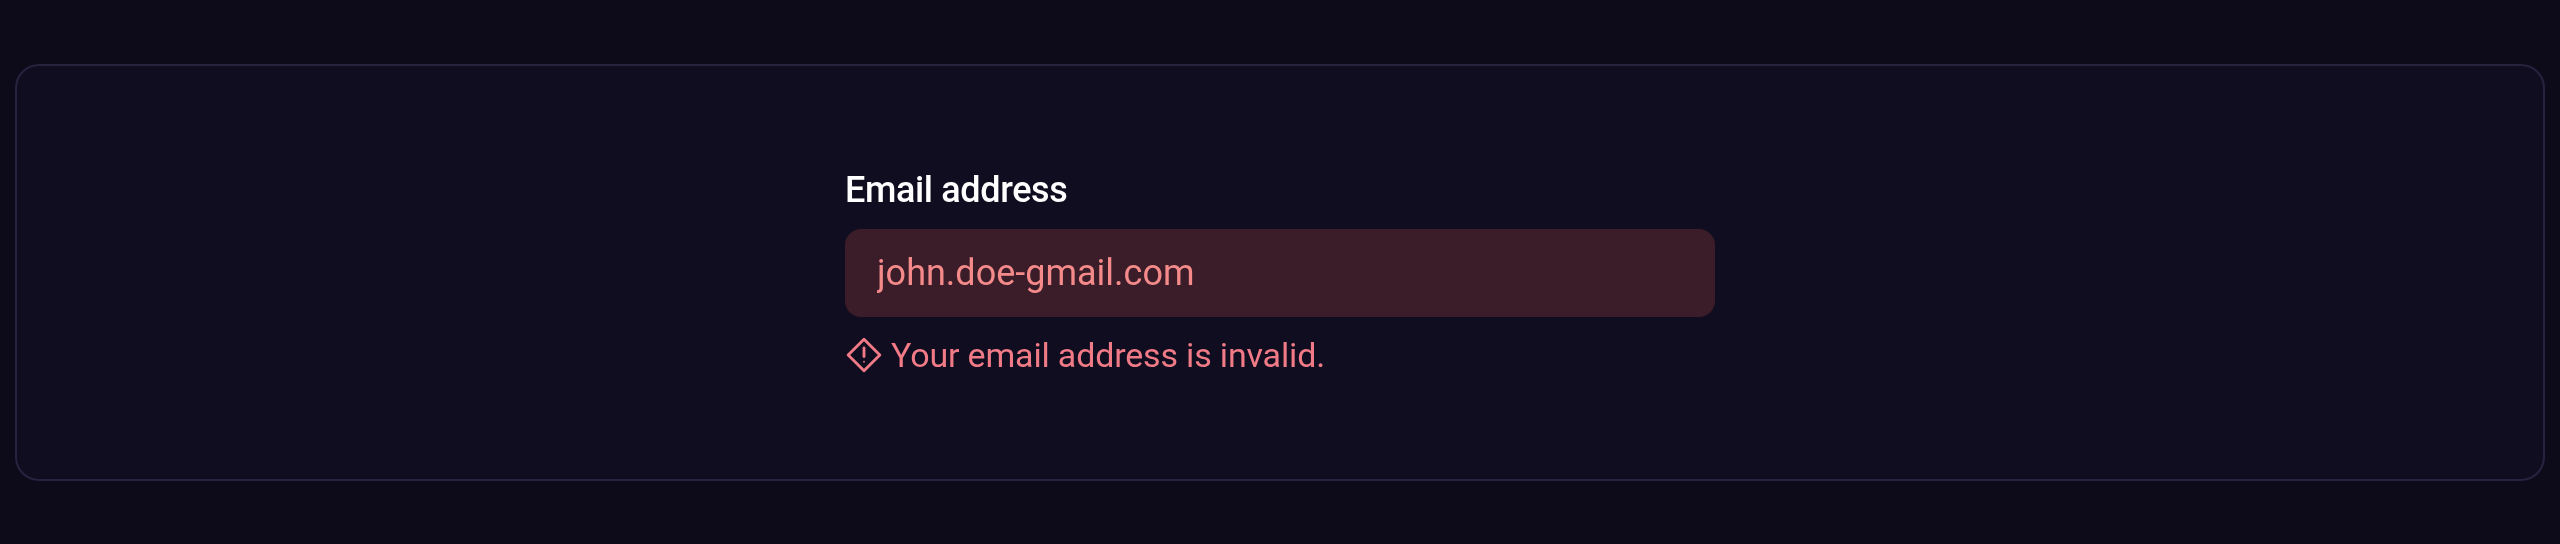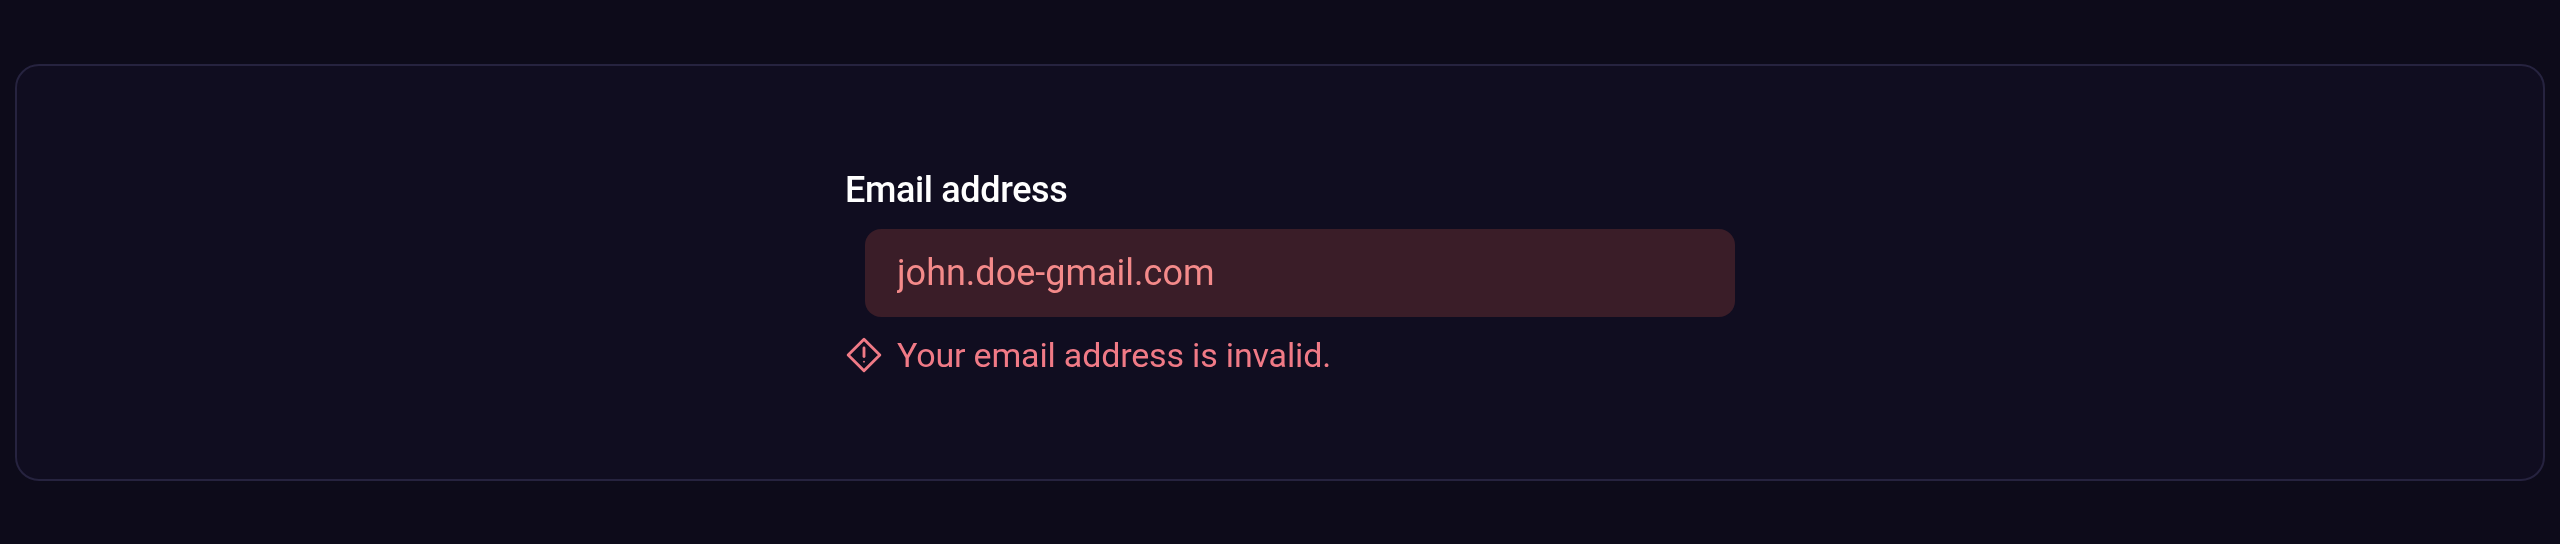--- a/index.html
+++ b/index.html
@@ -33,21 +33,20 @@
       gap: 18px;
     }
     .field-label {
       color: #ffffff;
       font-size: 36px;
       font-weight: 500;
       letter-spacing: -0.01em;
     }
     .input-wrapper {
       width: 100%;
-      margin-left: 20px;
     }
     .email-input {
       width: 100%;
       height: 88px;
       background: #3a1d28;
       border: none;
       border-radius: 16px;
       padding: 0 32px;
       color: #f48a8a;
       font-size: 36px;
@@ -55,21 +54,21 @@
       outline: none;
       font-family: inherit;
     }
     .email-input::placeholder {
       color: #f48a8a;
       opacity: 1;
     }
     .error-row {
       display: flex;
       align-items: center;
-      gap: 14px;
+      gap: 8px;
       color: #f07a86;
     }
     .error-icon {
       width: 38px;
       height: 38px;
       flex-shrink: 0;
     }
     .error-icon svg {
       width: 100%;
       height: 100%;

